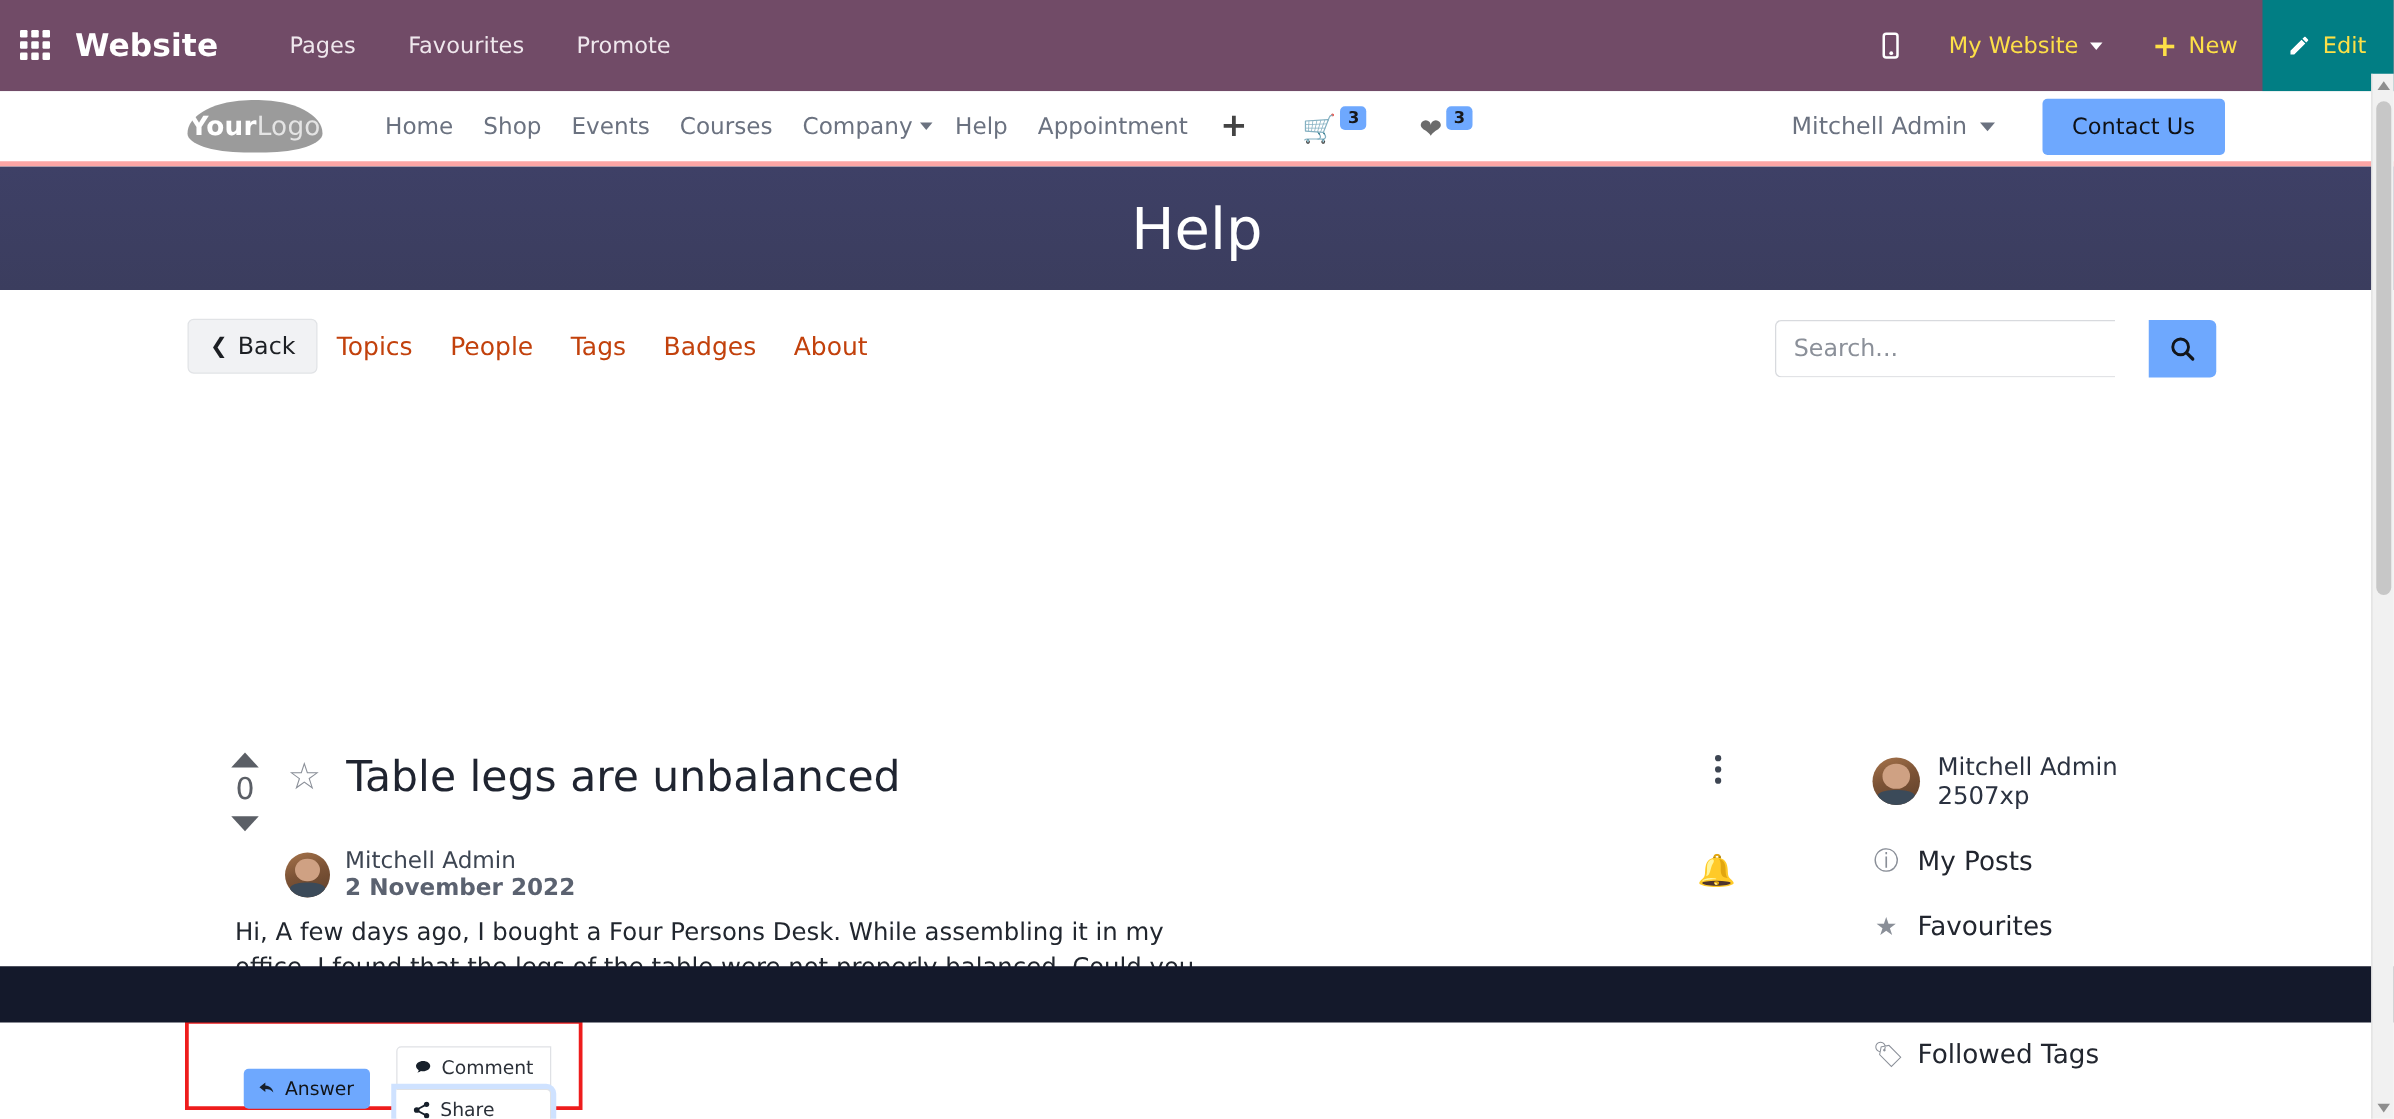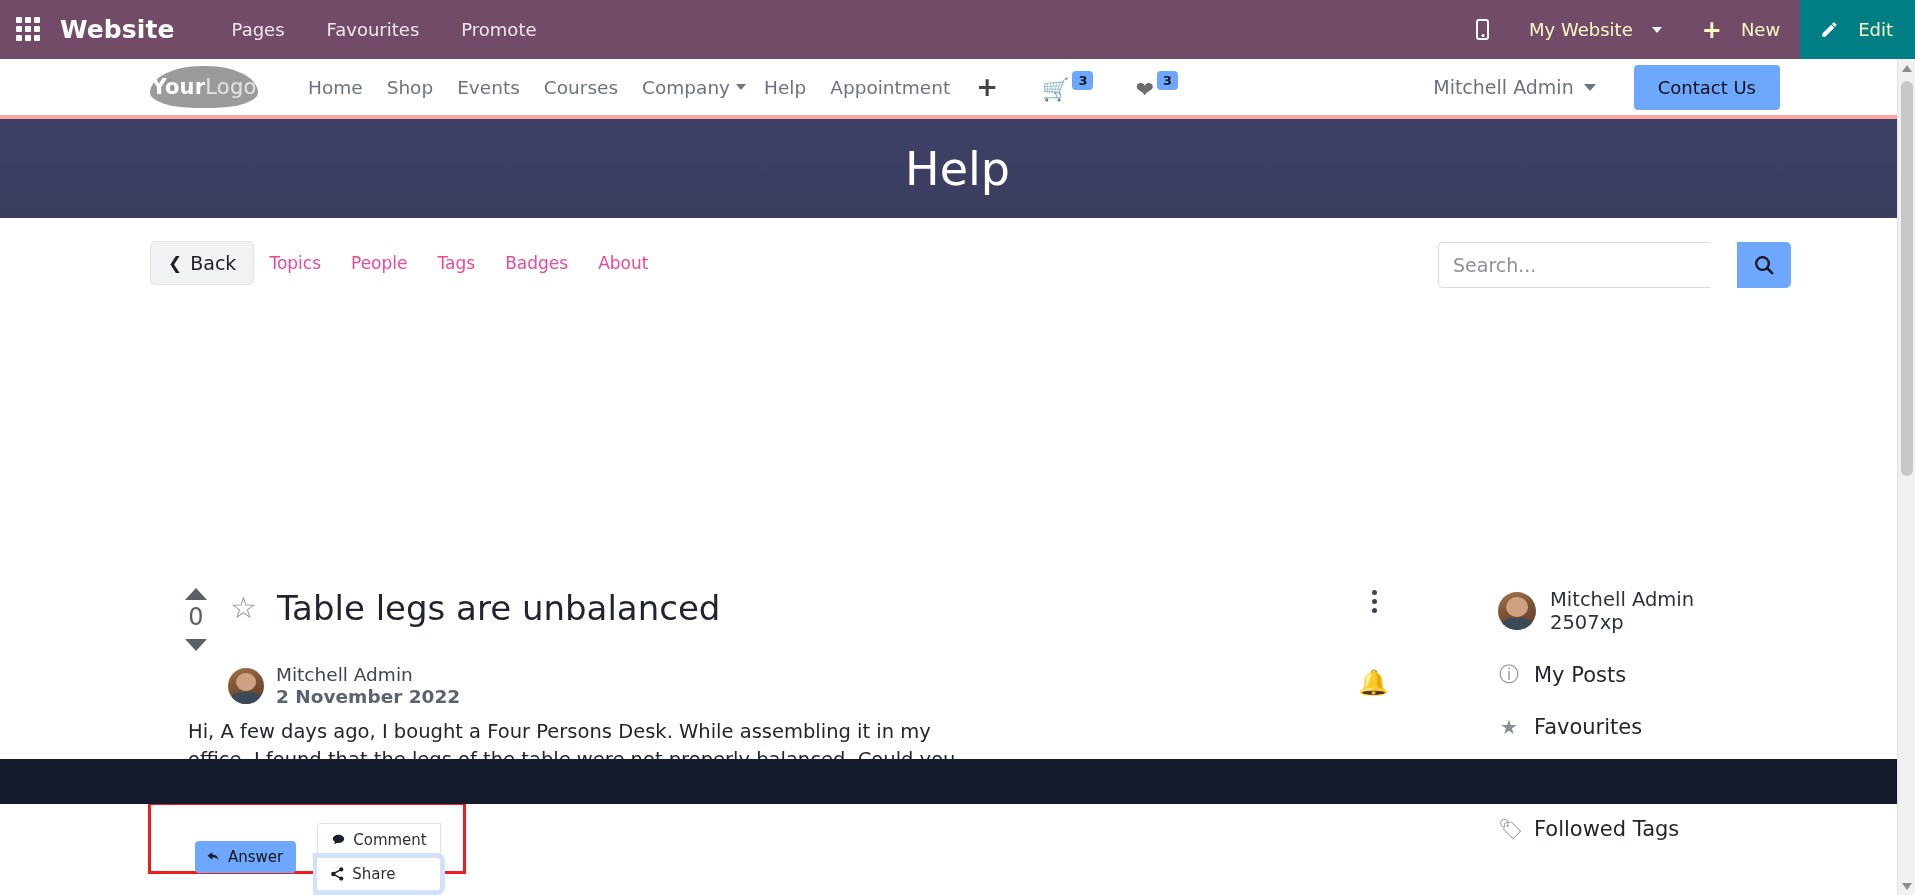--- a/index.html
+++ b/index.html
@@ -5,32 +5,32 @@
   * { box-sizing: border-box; margin: 0; padding: 0; }
   html, body {
     width: 1915px; height: 895px;
     font-family: "DejaVu Sans", "Liberation Sans", sans-serif;
     background: #ffffff;
     overflow: hidden;
   }
 
   
   .systray {
-    height: 59px; background: #714B67; display: flex; align-items: center;
+    height: 73px; background: #714B67; display: flex; align-items: center;
     color: #ffffff; position: relative;
   }
   .apps-grid { margin-left: 16px; width: 26px; height: 26px;
     display: grid; grid-template-columns: repeat(3,6px); grid-template-rows: repeat(3,6px);
     gap: 3px; cursor: pointer; }
   .apps-grid i { background: #ffffff; display: block; border-radius: 1px; }
   .brand { font-size: 25px; font-weight: 600; margin-left: 18px; letter-spacing: .1px; cursor: pointer; }
   .sysmenu { display: flex; margin-left: 36px; gap: 0px; }
   .sysmenu a { color: #efe7ed; font-size: 18px; padding: 0 21px; text-decoration: none; cursor: pointer; white-space: nowrap; }
   .sysright { margin-left: auto; display: flex; align-items: center; height: 100%; }
-  .sysright .item { display: flex; align-items: center; gap: 19px; color: #fef9c3;
+  .sysright .item { display: flex; align-items: center; gap: 9px; color: #fde047;
     font-size: 18px; padding: 0 20px; height: 100%; cursor: pointer; }
   .sysright .edit { background: #017e84; padding: 0 22px 0 20px; }
   .phone-ico { width: 13px; height: 21px; border: 2px solid #fff; border-radius: 3px; position: relative; }
   .phone-ico::after { content:""; position:absolute; bottom:1px; left:50%; transform:translateX(-50%);
     width:3px; height:3px; background:#fff; border-radius:50%; }
   .caret-d { width:0;height:0;border-left:5px solid transparent;border-right:5px solid transparent;border-top:6px solid #fff; }
   .plus-ico { font-size: 24px; line-height: 1; font-weight: 700; }
 
   
   .site-header { height: 60px; background: #ffffff; display: flex; align-items: center;
@@ -62,23 +62,23 @@
     display:flex; align-items:center; justify-content:center; }
   .banner h1 { color:#ffffff; font-size: 46px; font-weight: 400; }
 
   
   .content { position: relative; height: 586px; background:#fff; }
 
   .tabsrow { position:absolute; left:150px; top:23px; display:flex; align-items:center; }
   .back-btn { background:#f1f2f4; border:1px solid #e1e3e6; border-radius:5px; padding:10px 17px;
     display:flex; align-items:center; gap:8px; font-size:19px; color:#1c1f23; cursor:pointer; }
   .chev-l { font-size:17px; line-height:1; }
-  .tabsrow .tab { color:#ec4899; font-size:17px; padding: 0 15px; text-decoration:none; cursor:pointer; }
-
-  .searchwrap { position:absolute; right:124px; top:24px; width:353px; height:46px; display:flex;gap:27px; }
+  .tabsrow .tab { color:#c2410c; font-size:20px; padding: 0 15px; text-decoration:none; cursor:pointer; }
+
+  .searchwrap { position:absolute; right:142px; top:24px; width:353px; height:46px; display:flex;gap:27px; }
   .searchwrap input { flex:1; border:1px solid #d8dade; border-right:none; border-radius:5px 0 0 5px;
     font-size:19px; padding: 0 14px; color:#6b7280; outline:none;
     font-family:"DejaVu Sans","Liberation Sans",sans-serif; }
   .searchwrap input::placeholder { color:#8b9099; }
   .searchbtn { width:66px; background:#6ea8fe; border-radius:0 5px 5px 0; display:flex;
     align-items:center; justify-content:center; cursor:pointer; }
 
   .votecol { position:absolute; left:178px; top:370px; width:36px; text-align:center; color:#555; }
   .tri-up { width:0;height:0;margin:0 auto;border-left:11px solid transparent;border-right:11px solid transparent;border-bottom:12px solid #5b5f66; cursor:pointer;}
   .tri-dn { width:0;height:0;margin:8px auto 0;border-left:11px solid transparent;border-right:11px solid transparent;border-top:12px solid #5b5f66; cursor:pointer;}

